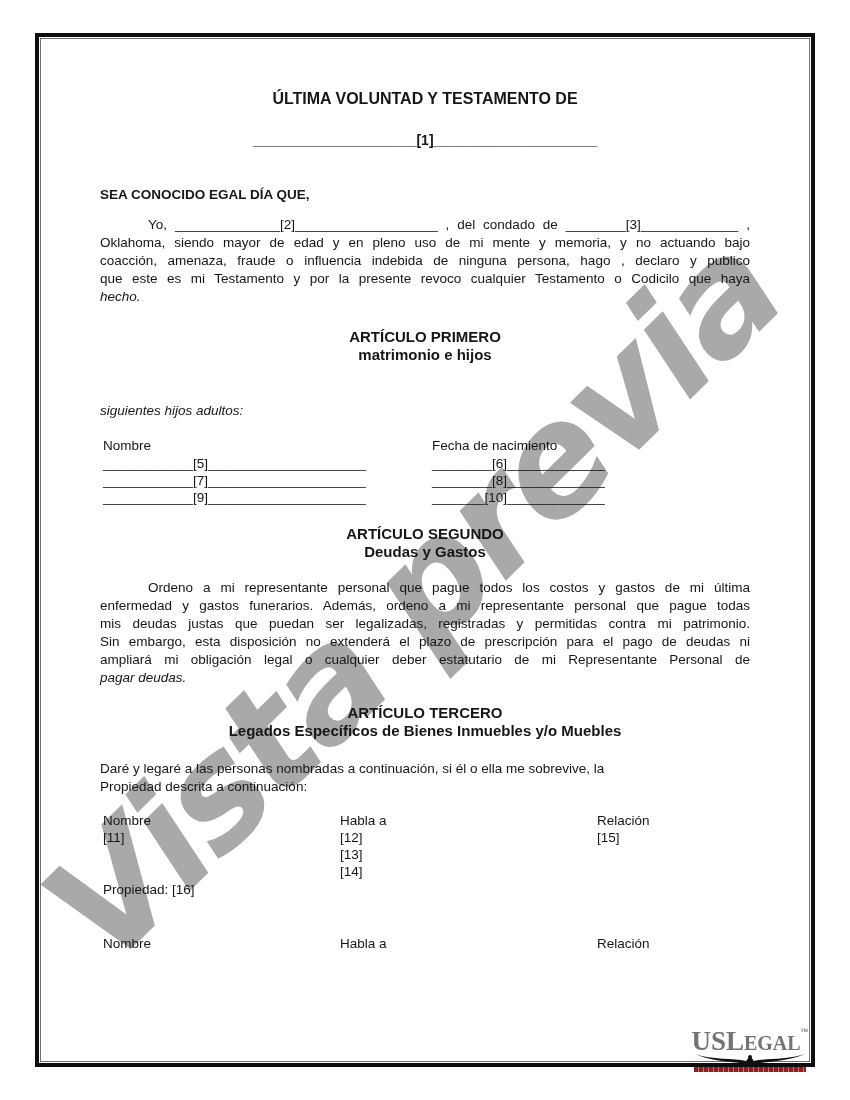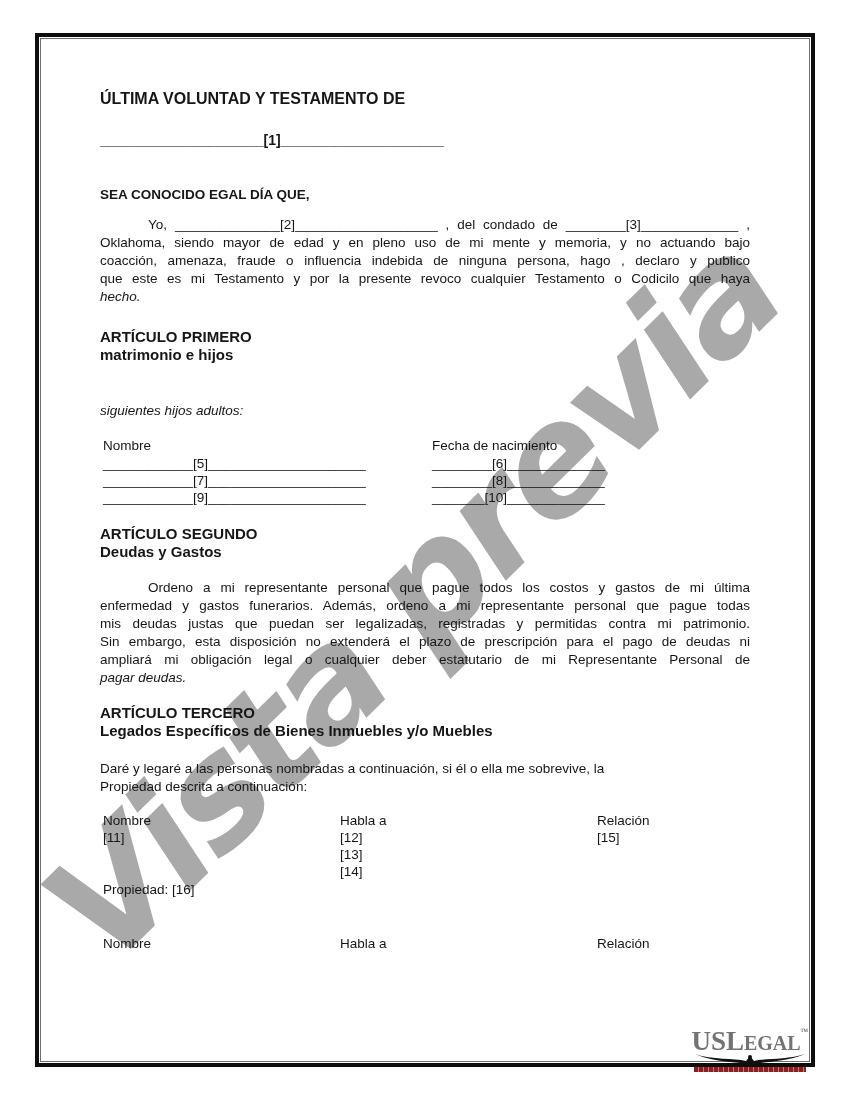--- a/index.html
+++ b/index.html
@@ -11,21 +11,21 @@
              font-family:"DejaVu Sans",sans-serif;font-style:italic;font-weight:bold;
              font-size:150px;letter-spacing:-5px;color:#a9a9a9;white-space:nowrap;line-height:1;}
   
   .frame{position:absolute;left:35px;top:33px;width:780px;height:1034px;box-sizing:border-box;
          border:4px solid #0e0e0e;z-index:1;pointer-events:none;}
   .frame-inner{position:absolute;inset:1px;border:1px solid #6f6f6f;}
   .content{position:absolute;inset:0;z-index:2;}
   .abs{position:absolute;}
   .t{font-size:13.5px;line-height:18px;white-space:pre;}
   .b{font-weight:bold;}
-  .ctr{left:100px;width:650px;text-align:left;}
+  .ctr{left:100px;width:650px;text-align:center;}
   .doc-title{font-size:16px;}
   .art-title{font-size:15px;}
   .jline{left:100px;width:650px;font-size:13.5px;line-height:18px;
          text-align:justify;text-align-last:justify;white-space:normal;}
   .jline-left{text-align-last:left;font-style:italic;}
   .indent{box-sizing:border-box;padding-left:48px;}
   .colhead{font-size:13.5px;line-height:18px;}
   .row17{font-size:13.5px;line-height:17px;white-space:pre;}
   .footer-line{font-size:13.5px;}
   

